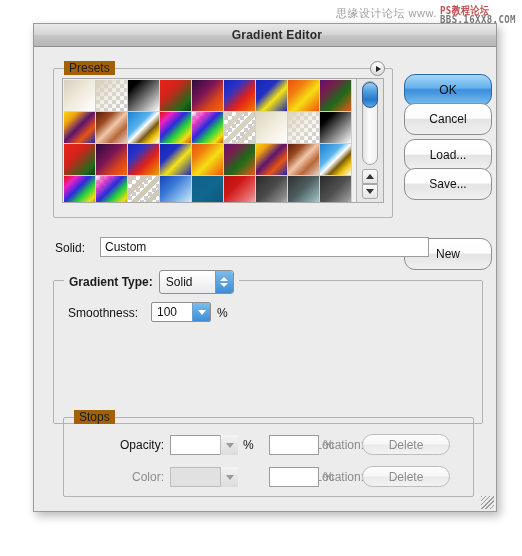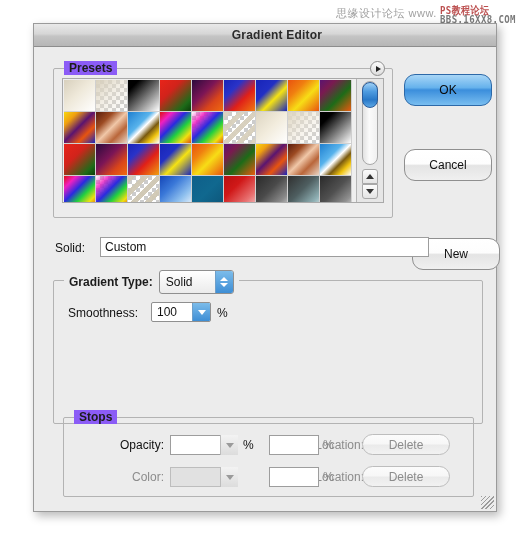--- a/index.html
+++ b/index.html
@@ -99,23 +99,23 @@
     border: 1px solid #b3b3b3;
     border-radius: 2px;
     background: transparent;
     box-sizing: border-box;
   }
   .groupbox > .gb-title {
     position: absolute;
     top: -8px;
     left: 10px;
     padding: 0 5px;
-    background: #8b5cf6;
-    font-size: 12px;
-    font-weight: bold;
+    background: #a16207;
+    font-size: 12px;
+    font-weight: normal;
     color: #1c1c1c;
   }
 
   
   #presets-group {
     left: 19px;
     top: 21px;
     width: 340px;
     height: 150px;
   }
@@ -247,24 +247,24 @@
     justify-content: center;
     box-sizing: border-box;
     font-family: "Liberation Sans", sans-serif;
   }
   .pbtn.primary {
     border: 1px solid #2d69a8;
     background: linear-gradient(to bottom,#a8d6f7 0%,#66b2ec 42%,#3b8edc 50%,#79bef0 100%);
     color: #0b0b0b;
   }
   #btn-ok     { left: 370px; top: 27px; }
-  #btn-cancel { left: 370px; top: 56px; margin-top: 46px; }
+  #btn-cancel { left: 370px; top: 56px; }
   #btn-load   { left: 370px; top: 92px; }
   #btn-save   { left: 370px; top: 121px; }
-  #btn-new    { left: 378px; top: 191px; }
+  #btn-new    { left: 370px; top: 191px; }
 
   
   #name-label {
     position: absolute;
     left: 21px;
     top: 194px;
     font-size: 12px;
     color: #111;
   }
   #name-input {
@@ -659,20 +659,22 @@
           </div>
           <div id="scroll-down" class="scroll-arrow">
             <span class="arr-dn"></span>
           </div>
         </div>
       </div>
     </div>
 
     <div id="btn-ok" class="pbtn primary">OK</div>
     <div id="btn-cancel" class="pbtn">Cancel</div>
+    <div id="btn-load" class="pbtn">Load...</div>
+    <div id="btn-save" class="pbtn">Save...</div>
     <div id="btn-new" class="pbtn">New</div>
 
     <span id="name-label">Solid:</span>
     <div id="name-input" title="Gradient name">Custom</div>
 
     <div id="gtype-group" class="groupbox">
 
       <div id="gtype-row">
         <span id="gtype-label">Gradient Type:</span>
         <div id="gtype-select">

